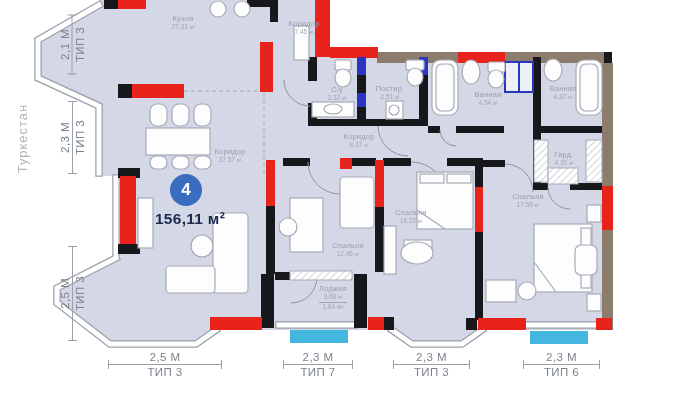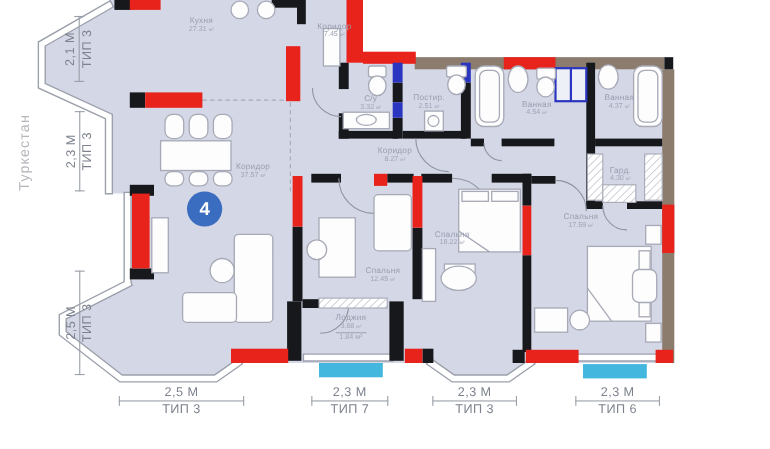--- a/index.html
+++ b/index.html
@@ -224,20 +224,21 @@
       <rect x="587" y="294" width="14" height="17"></rect>
       <rect x="486" y="280" width="30" height="22"></rect>
       <circle cx="527" cy="291" r="9"></circle>
       <rect x="575" y="245" width="22" height="30" rx="6"></rect>
     </g>
   </svg>
 
   <div class="city">Туркестан</div>
 
   <div class="badge">4</div>
+  <div class="total-area">156,11 м²</div>
 
   <div class="room-label" style="left:183px;top:14px">
     <span class="rname">Кухня</span>
     <span class="rarea"><span>27.31</span> <span class="unit">м²</span></span>
   </div>
   <div class="room-label" style="left:304px;top:19px">
     <span class="rname">Коридор</span>
     <span class="rarea"><span>7.45</span> <span class="unit">м²</span></span>
   </div>
   <div class="room-label" style="left:337px;top:85px">
@@ -273,21 +274,21 @@
     <span class="rarea"><span>12.45</span> <span class="unit">м²</span></span>
   </div>
   <div class="room-label" style="left:411px;top:208px">
     <span class="rname">Спальня</span>
     <span class="rarea"><span>18.22</span> <span class="unit">м²</span></span>
   </div>
   <div class="room-label" style="left:528px;top:192px">
     <span class="rname">Спальня</span>
     <span class="rarea"><span>17.59</span> <span class="unit">м²</span></span>
   </div>
-  <div class="room-label" style="left:319px;top:284px">
+  <div class="room-label" style="left:333px;top:284px">
     <span class="rname">Лоджия</span>
     <span class="rarea"><span>3.68</span> <span class="unit">м²</span></span>
     <span class="rarea2"><span>1.84</span> <span class="unit">м²</span></span>
   </div>
 
   <div class="dim vert" style="left:42px;top:31px;width:60px">
     <span>2,1 М</span>
     <div class="dimline"></div>
     <span>ТИП 3</span>
   </div>

